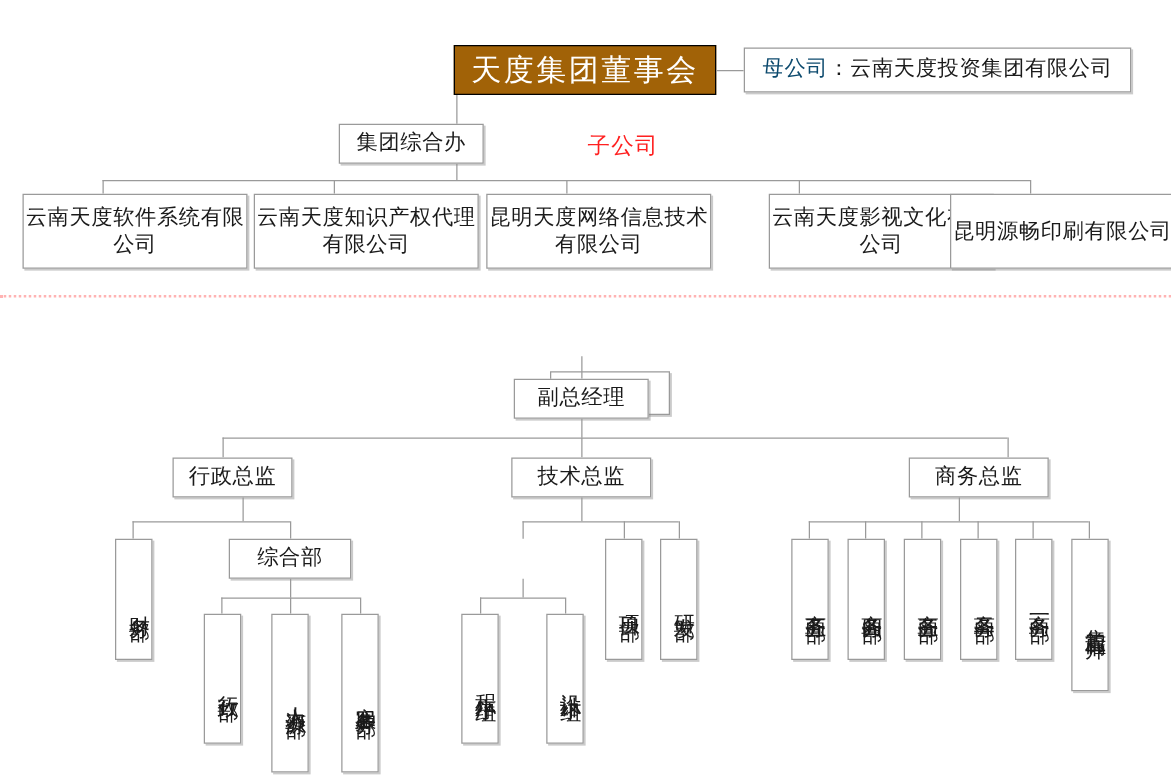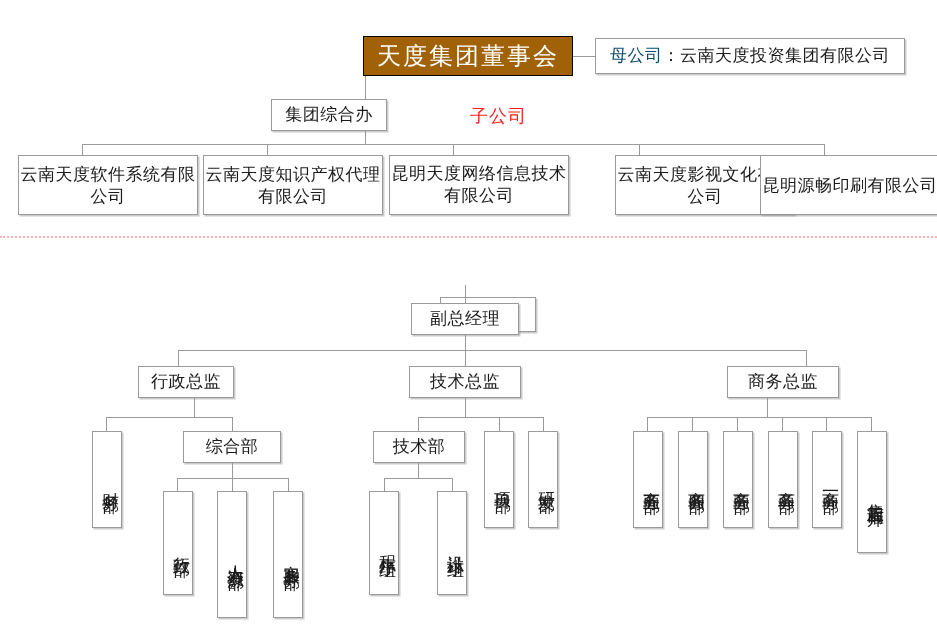--- a/index.html
+++ b/index.html
@@ -163,21 +163,20 @@
   <div class="node vert" style="left:163px; top:491px; width:30px; height:104px;">行政部</div>
   <div class="node vert" style="left:217px; top:491px; width:30px; height:127px;">人力资源部</div>
   <div class="node vert" style="left:273px; top:491px; width:30px; height:127px;">客户服务部</div>
 
   <div class="ln v" style="left:465px; top:398px; height:19px;"></div>
   <div class="ln h" style="left:418px; top:417px; width:125px;"></div>
   <div class="ln v" style="left:418px; top:417px; height:14px;"></div>
   <div class="ln v" style="left:499px; top:417px; height:14px;"></div>
   <div class="ln v" style="left:543px; top:417px; height:14px;"></div>
 
-  <div class="node" style="left:373px; top:431px; width:92px; height:32px;">技术部</div>
 
   <div class="node vert" style="left:484px; top:431px; width:30px; height:97px;">项目部</div>
   <div class="node vert" style="left:528px; top:431px; width:30px; height:97px;">研发部</div>
 
   <div class="ln v" style="left:418px; top:463px; height:15px;"></div>
   <div class="ln h" style="left:384px; top:478px; width:68px;"></div>
   <div class="ln v" style="left:384px; top:478px; height:13px;"></div>
   <div class="ln v" style="left:452px; top:478px; height:13px;"></div>
 
   <div class="node vert" style="left:369px; top:491px; width:30px; height:104px;">程序小组</div>

